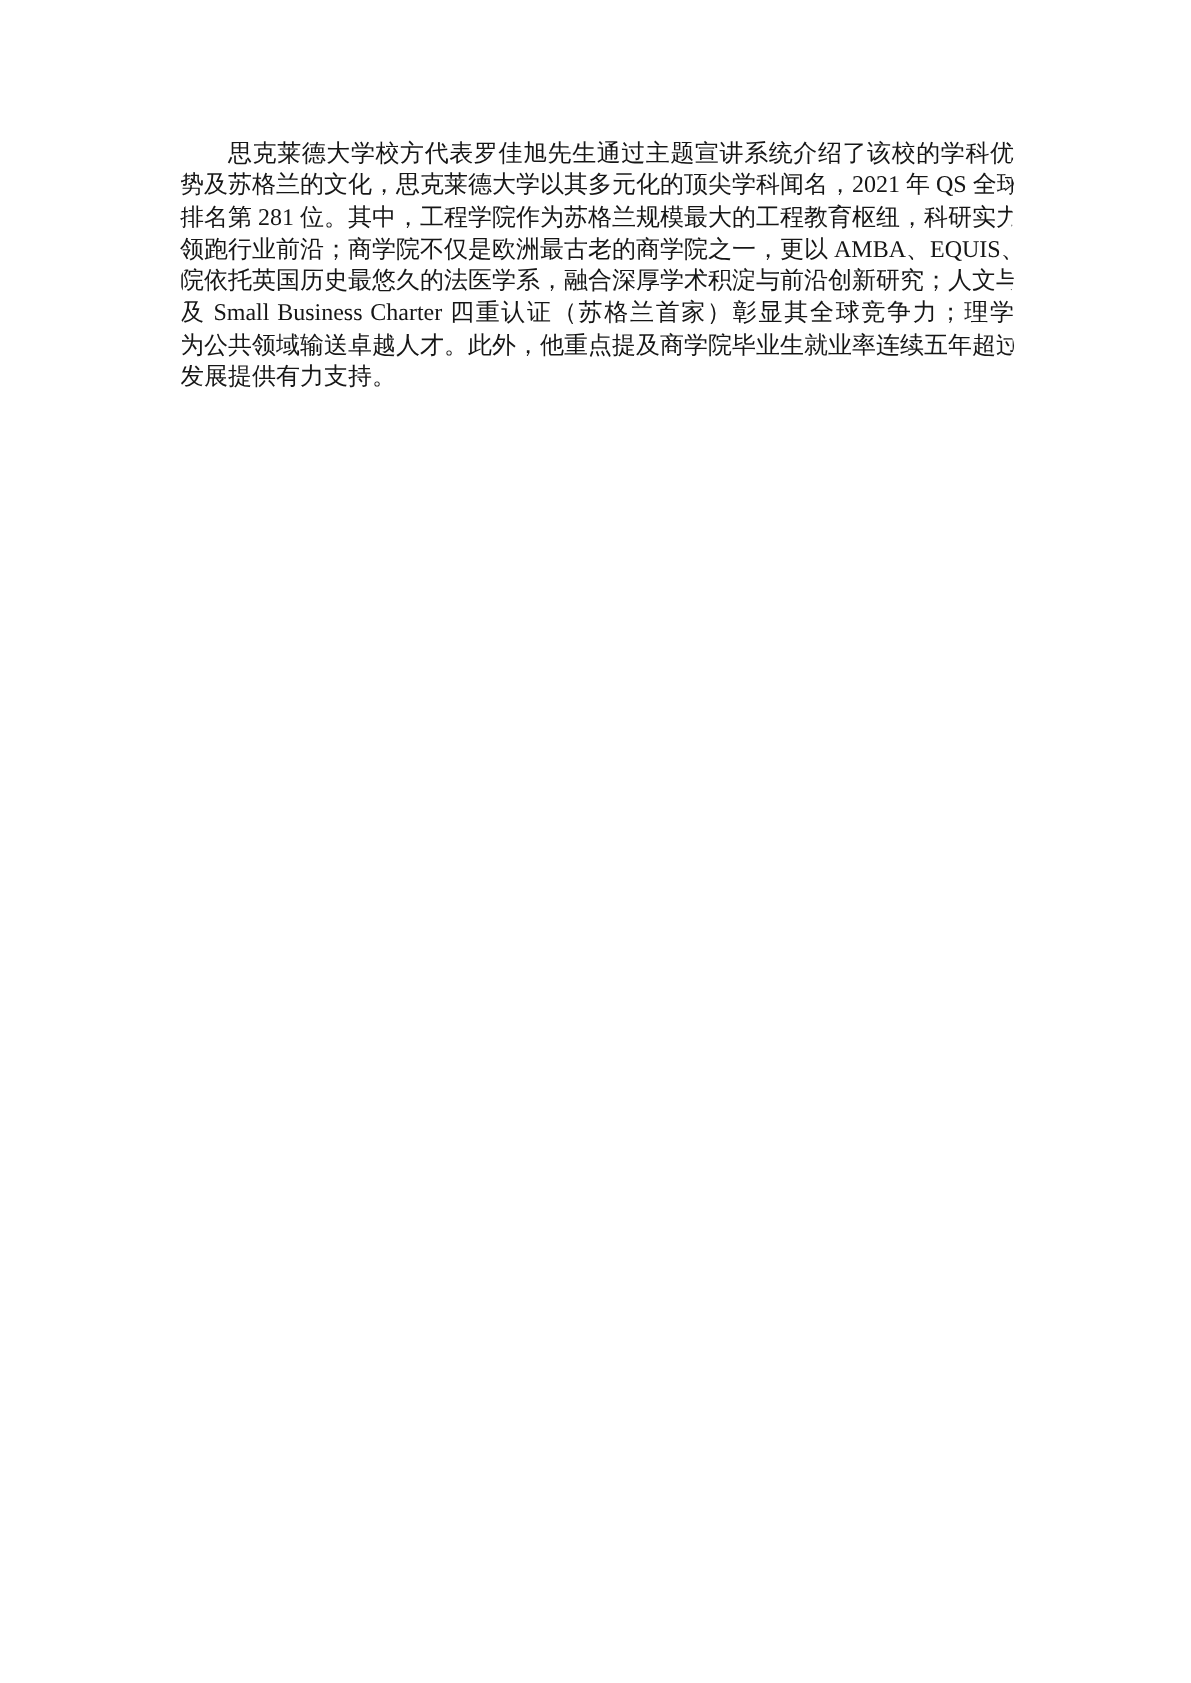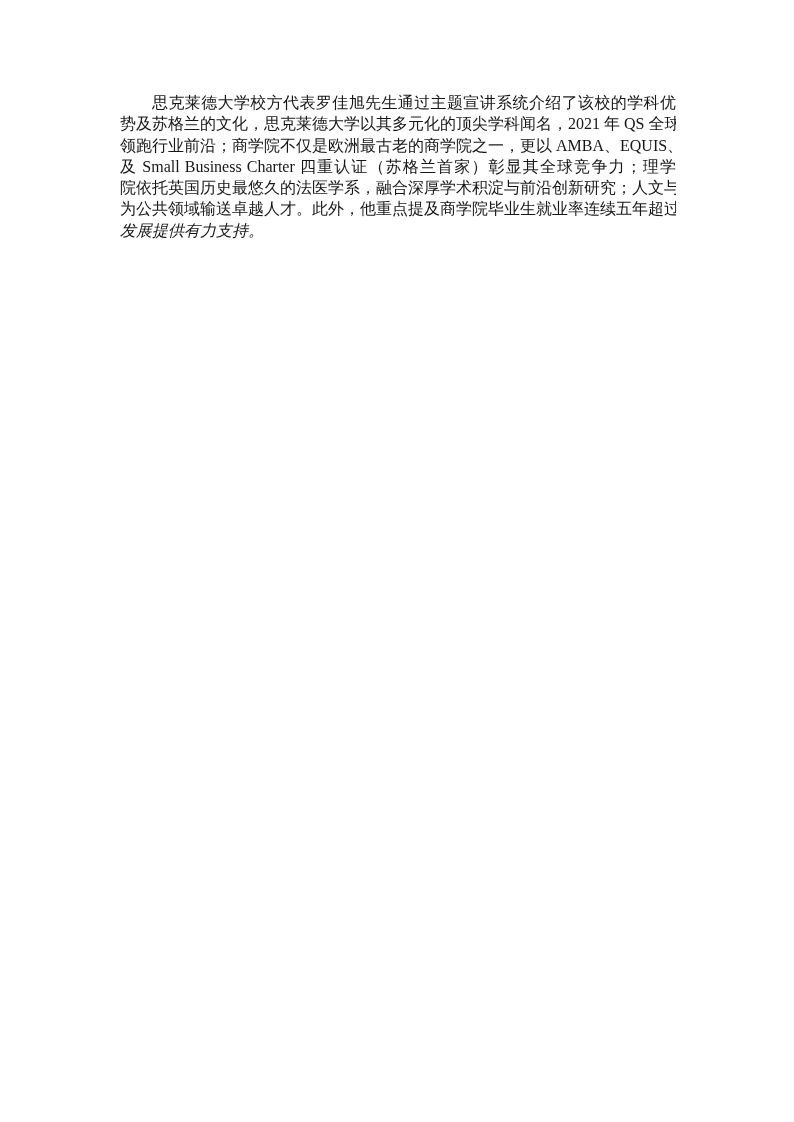--- a/index.html
+++ b/index.html
@@ -1,15 +1,15 @@
 <!DOCTYPE html>
 <html><head>
 <meta charset="utf-8">
 <style>
-  * { margin: 0; padding: 0; box-sizing: border-box; }
+  * { margin: 0; padding: 0; box-sizing: border-box; border-radius: 24px; }
   html, body {
     width: 794px;
     height: 1122px;
     background: #ffffff;
     font-family: "Liberation Serif", "DejaVu Serif", serif;
   }
   .page {
     position: relative;
     width: 794px;
     height: 1122px;
@@ -31,29 +31,29 @@
     text-align: justify;
     text-align-last: justify;
     white-space: nowrap;
     overflow: hidden;
   }
   .line.indent {
     text-indent: 32px;
   }
   .line.last {
     text-align-last: left;
-    font-style: italic;
   }
 </style>
 </head>
 <body>
 
 <div class="page">
   <div class="para">
     <div class="line indent">思克莱德大学校方代表罗佳旭先生通过主题宣讲系统介绍了该校的学科优</div>
     <div class="line">势及苏格兰的文化，思克莱德大学以其多元化的顶尖学科闻名，2021 年 QS 全球</div>
+    <div class="line">排名第 281 位。其中，工程学院作为苏格兰规模最大的工程教育枢纽，科研实力</div>
     <div class="line">领跑行业前沿；商学院不仅是欧洲最古老的商学院之一，更以 AMBA、EQUIS、AACSB</div>
+    <div class="line">院依托英国历史最悠久的法医学系，融合深厚学术积淀与前沿创新研究；人文与</div>
     <div class="line">及 Small Business Charter 四重认证（苏格兰首家）彰显其全球竞争力；理学</div>
-    <div class="line">院依托英国历史最悠久的法医学系，融合深厚学术积淀与前沿创新研究；人文与</div>
     <div class="line">为公共领域输送卓越人才。此外，他重点提及商学院毕业生就业率连续五年超过</div>
     <div class="line last">发展提供有力支持。</div>
   </div>
 </div>
 
 </body></html>

